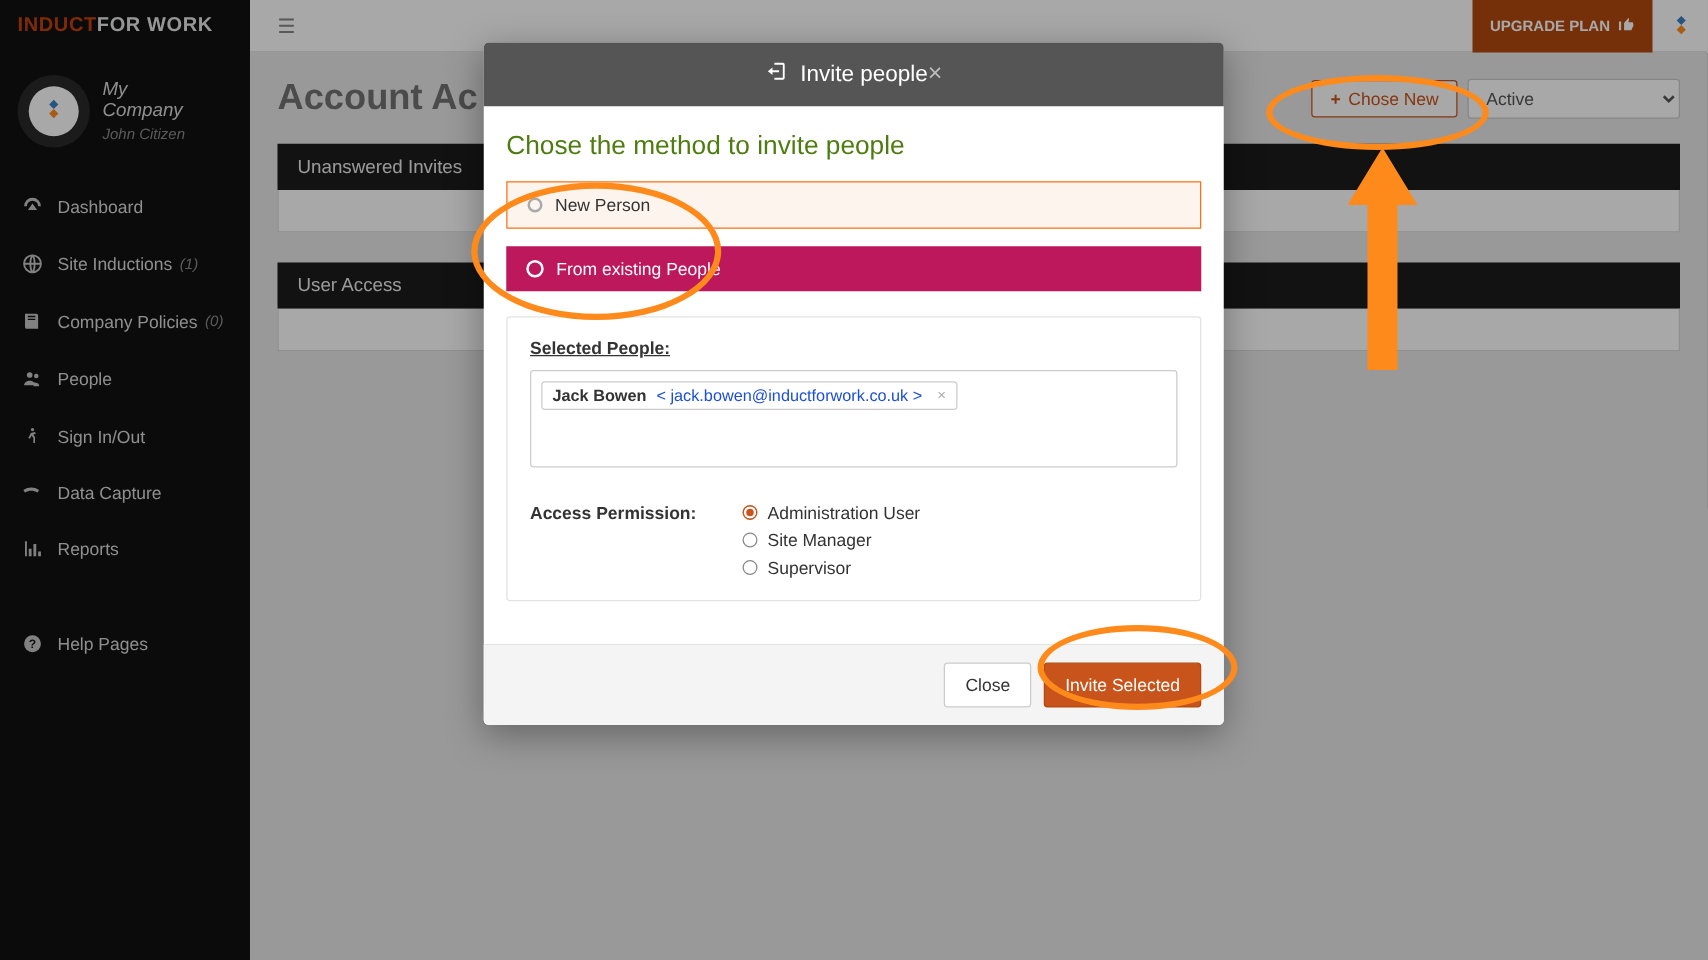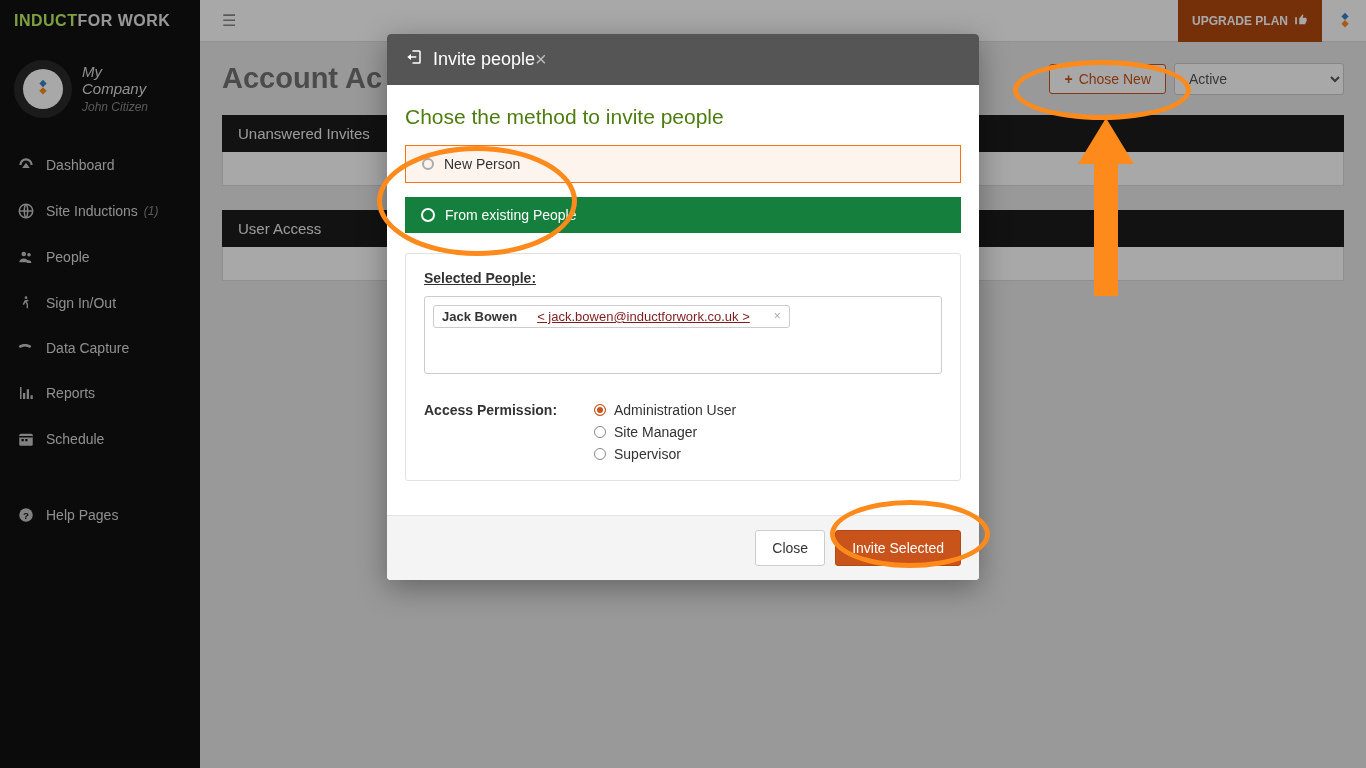--- a/index.html
+++ b/index.html
@@ -1,21 +1,21 @@
 <!DOCTYPE html>
 <html><head>
 <meta charset="utf-8">
 <style>
 * { box-sizing: border-box; margin: 0; padding: 0; }
 body { font-family: "Helvetica Neue", Arial, sans-serif; background: #6f6f6f; width: 1366px; height: 768px; overflow: hidden; position: relative; }
 
 
 .sidebar { position: absolute; left: 0; top: 0; width: 200px; height: 768px; background: #121212; color: #d9d9d9; }
 .logo { height: 42px; display: flex; align-items: center; padding: 0 14px; font-weight: 700; font-size: 16px; letter-spacing: .5px; }
-.logo .l1 { color: #bef264; }
+.logo .l1 { color: #c2410c; }
 .logo .l2 { color: #e6e6e6; }
 .user-block { display: flex; align-items: center; padding: 18px 14px 10px; }
 .avatar-wrap { width: 58px; height: 58px; border-radius: 50%; background: #2a2a2a; display: flex; align-items: center; justify-content: center; margin-right: 10px; }
 .avatar-inner { width: 40px; height: 40px; border-radius: 50%; background: #fff; display: flex; align-items: center; justify-content: center; }
 .avatar-inner svg { width: 22px; height: 22px; }
 .user-texts { line-height: 1.15; }
 .user-company { font-style: italic; color: #d9d9d9; font-size: 15px; }
 .user-name { font-style: italic; color: #888; font-size: 12px; margin-top: 4px; }
 .nav { margin-top: 14px; }
 .nav-item { display: flex; align-items: center; padding: 14px 14px; color: #d9d9d9; font-size: 14px; cursor: pointer; }
@@ -39,35 +39,35 @@
 
 .panel { margin-bottom: 24px; }
 .panel-head { background: #1c1c1c; color: #eaeaea; padding: 10px 16px; font-size: 15px; }
 .panel-body { background: #fff; border: 1px solid #d9d9d9; border-top: none; height: 34px; }
 
 
 .overlay-dim { position: absolute; inset: 0; background: rgba(0,0,0,.34); }
 
 
 .modal { position: absolute; left: 387px; top: 34px; width: 592px; background: #fff; border-radius: 4px; box-shadow: 0 8px 30px rgba(0,0,0,.35); }
-.modal-head { background: #555; color: #fff; padding: 14px 18px; border-radius: 4px 4px 0 0; display: flex; align-items: center; justify-content: flex-start; }
+.modal-head { background: #555; color: #fff; padding: 14px 18px; border-radius: 4px 4px 0 0; display: flex; align-items: center; justify-content: center; }
 .modal-title { display: flex; align-items: center; gap: 10px; font-size: 18px; }
 .modal-close { color: #bbb; font-size: 20px; cursor:pointer; }
 .modal-body { padding: 20px 18px 0; }
 .modal-subtitle { font-size: 21px; color: #4d7c0f; margin-bottom: 16px; }
 .opt-row { padding: 10px 16px; font-size: 14px; display: flex; align-items: center; gap: 10px; cursor:pointer; }
 .opt-new { background: #fdf4ee; color: #333; border: 1px solid #f97316; }
-.opt-existing { background: #15803d; color: #fff; margin-top: 14px; }
+.opt-existing { background: #be185d; color: #fff; margin-top: 14px; }
 .radio-dot { width: 12px; height: 12px; border-radius: 50%; border: 2px solid #aaa; display:inline-block; }
 .radio-dot.white { border-color: #fff; width: 14px; height: 14px; }
 
 .form-box { border: 1px solid #e2e2e2; border-radius: 3px; margin-top: 20px; padding: 16px 18px 18px; }
 .form-label { font-weight: 700; color: #333; font-size: 14px; margin-bottom: 10px; display:block;text-decoration:underline; }
 .chips { border: 1px solid #ccc; border-radius: 3px; min-height: 78px; padding: 8px; }
-.chip { display: inline-flex; align-items: flex-start; border: 1px solid #ccc; border-radius: 3px; padding: 3px 8px; font-size: 13px; color: #333; gap: 20px; }
+.chip { display: inline-flex; align-items: flex-start; border: 1px solid #ccc; border-radius: 3px; padding: 3px 8px; font-size: 13px; color: #333; gap: 8px; }
 .chip .chip-x { color: #aaa; font-size: 12px; cursor:pointer; margin-left: 4px; }
 .perm-row { display: flex; margin-top: 28px; }
 .perm-label { width: 170px; font-weight: 700; font-size: 14px; color: #333; }
 .perm-opts { display: flex; flex-direction: column; gap: 6px; font-size: 14px; color: #333; }
 .ropt { display: flex; align-items: center; gap: 8px; cursor:pointer; }
 .rdot { width: 12px; height: 12px; border-radius: 50%; border: 1px solid #888; display:inline-block; }
 .rdot.sel { background: #c9541b; border-color: #c9541b; box-shadow: inset 0 0 0 2px #fff; }
 
 .modal-foot { background: #f4f4f4; border-top: 1px solid #e3e3e3; padding: 14px 18px; display: flex; justify-content: flex-end; gap: 10px; border-radius: 0 0 4px 4px; margin-top: 34px; }
 .btn { border-radius: 3px; font-size: 14px; padding: 9px 16px; cursor:pointer; }
@@ -117,20 +117,30 @@
         <svg width="18" height="18" viewBox="0 0 24 24" fill="currentColor">
             <circle cx="12" cy="12" r="9" fill="none" stroke="currentColor" stroke-width="2"></circle>
             <path d="M3 12h18M12 3c3 3 3 15 0 18M12 3c-3 3-3 15 0 18" fill="none" stroke="currentColor" stroke-width="2"></path>
           </svg>
       </span>
       <span>Site Inductions</span>
       <span class="badge-count">(1)</span>
     </div>
     <div class="nav-item">
       <span class="nicon">
+        <svg width="18" height="18" viewBox="0 0 24 24" fill="currentColor">
+            <path d="M4 4h12a2 2 0 012 2v14H6a2 2 0 01-2-2z"></path>
+            <path d="M7 7h8M7 10h8" stroke="#121212" stroke-width="1.5"></path>
+          </svg>
+      </span>
+      <span>Company Policies</span>
+      <span class="badge-count">(0)</span>
+    </div>
+    <div class="nav-item">
+      <span class="nicon">
         <svg width="20" height="18" viewBox="0 0 24 24" fill="currentColor">
             <circle cx="9" cy="8" r="3"></circle>
             <circle cx="16" cy="9" r="2.4"></circle>
             <path d="M3 19c0-3 3-5 6-5s6 2 6 5zm11-3c2 0 5 1 5 3v1h-6"></path>
           </svg>
       </span>
       <span>People</span>
     </div>
     <div class="nav-item">
       <span class="nicon">
@@ -149,31 +159,20 @@
       </span>
       <span>Data Capture</span>
     </div>
     <div class="nav-item">
       <span class="nicon">
         <svg width="18" height="18" viewBox="0 0 24 24" fill="currentColor">
             <path d="M4 20V4h2v16zm4 0v-8h3v8zm5 0V7h3v13zm5 0v-5h3v5z"></path>
           </svg>
       </span>
       <span>Reports</span>
-    </div>
-    <div class="nav-item">
-      <span class="nicon">
-        <svg width="18" height="18" viewBox="0 0 24 24" fill="currentColor">
-            <rect x="3" y="5" width="18" height="16" rx="2"></rect>
-            <path d="M3 9h18" stroke="#121212" stroke-width="2"></path>
-            <rect x="6" y="12" width="3" height="3" fill="#121212"></rect>
-            <rect x="11" y="12" width="3" height="3" fill="#121212"></rect>
-          </svg>
-      </span>
-      <span>Schedule</span>
     </div>
 
     <div class="nav-item" style="margin-top:30px;">
       <span class="nicon">
         <svg width="18" height="18" viewBox="0 0 24 24" fill="currentColor">
             <circle cx="12" cy="12" r="9"></circle>
             <text x="12" y="17" text-anchor="middle" font-size="13" fill="#121212" font-weight="700">?</text>
           </svg>
       </span>
       <span>Help Pages</span>
@@ -254,21 +253,21 @@
     <div class="opt-row opt-existing">
       <span class="radio-dot white"></span>
       <span>From existing People</span>
     </div>
 
     <div class="form-box">
       <span class="form-label">Selected People:</span>
       <div class="chips">
         <span class="chip">
           <b>Jack Bowen</b>
-          <span style="color:#7f1d1d;text-decoration:underline;">&lt; jack.bowen@inductforwork.co.uk &gt;</span>
+          <span style="color:#1d4ed8;">&lt; jack.bowen@inductforwork.co.uk &gt;</span>
           <span class="chip-x">×</span>
         </span>
       </div>
 
       <div class="perm-row">
         <div class="perm-label">Access Permission:</div>
         <div class="perm-opts">
           <label class="ropt">
             <span class="rdot sel"></span>
             <span>Administration User</span>

